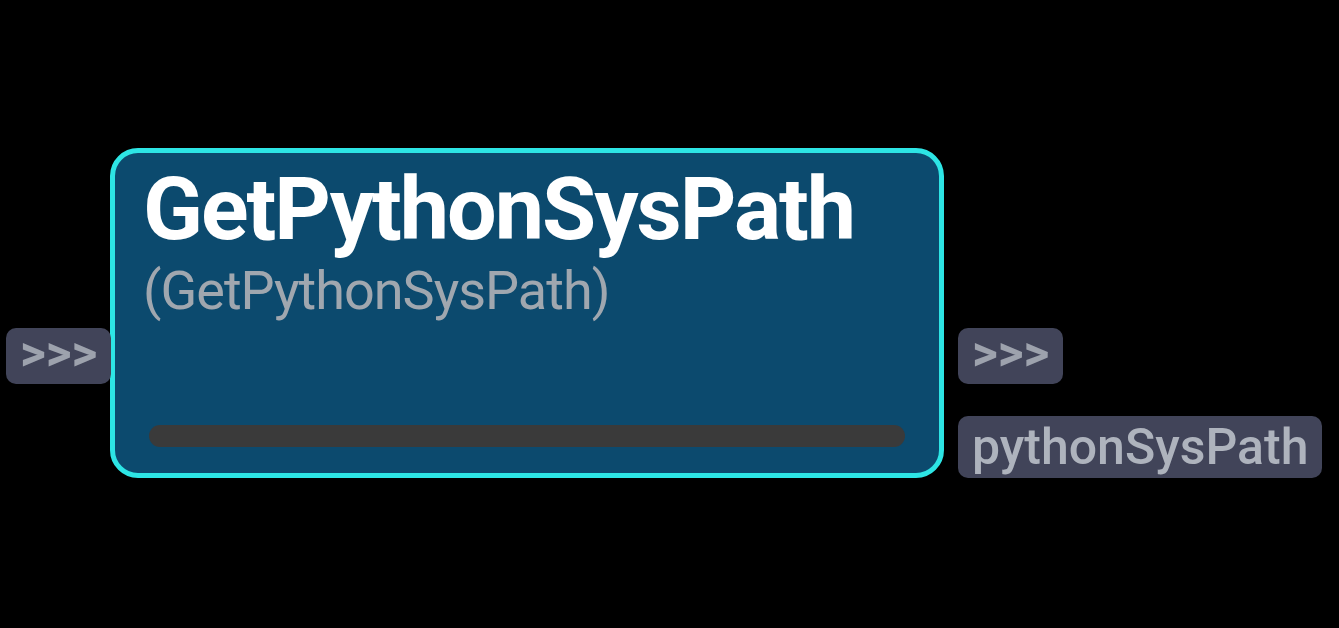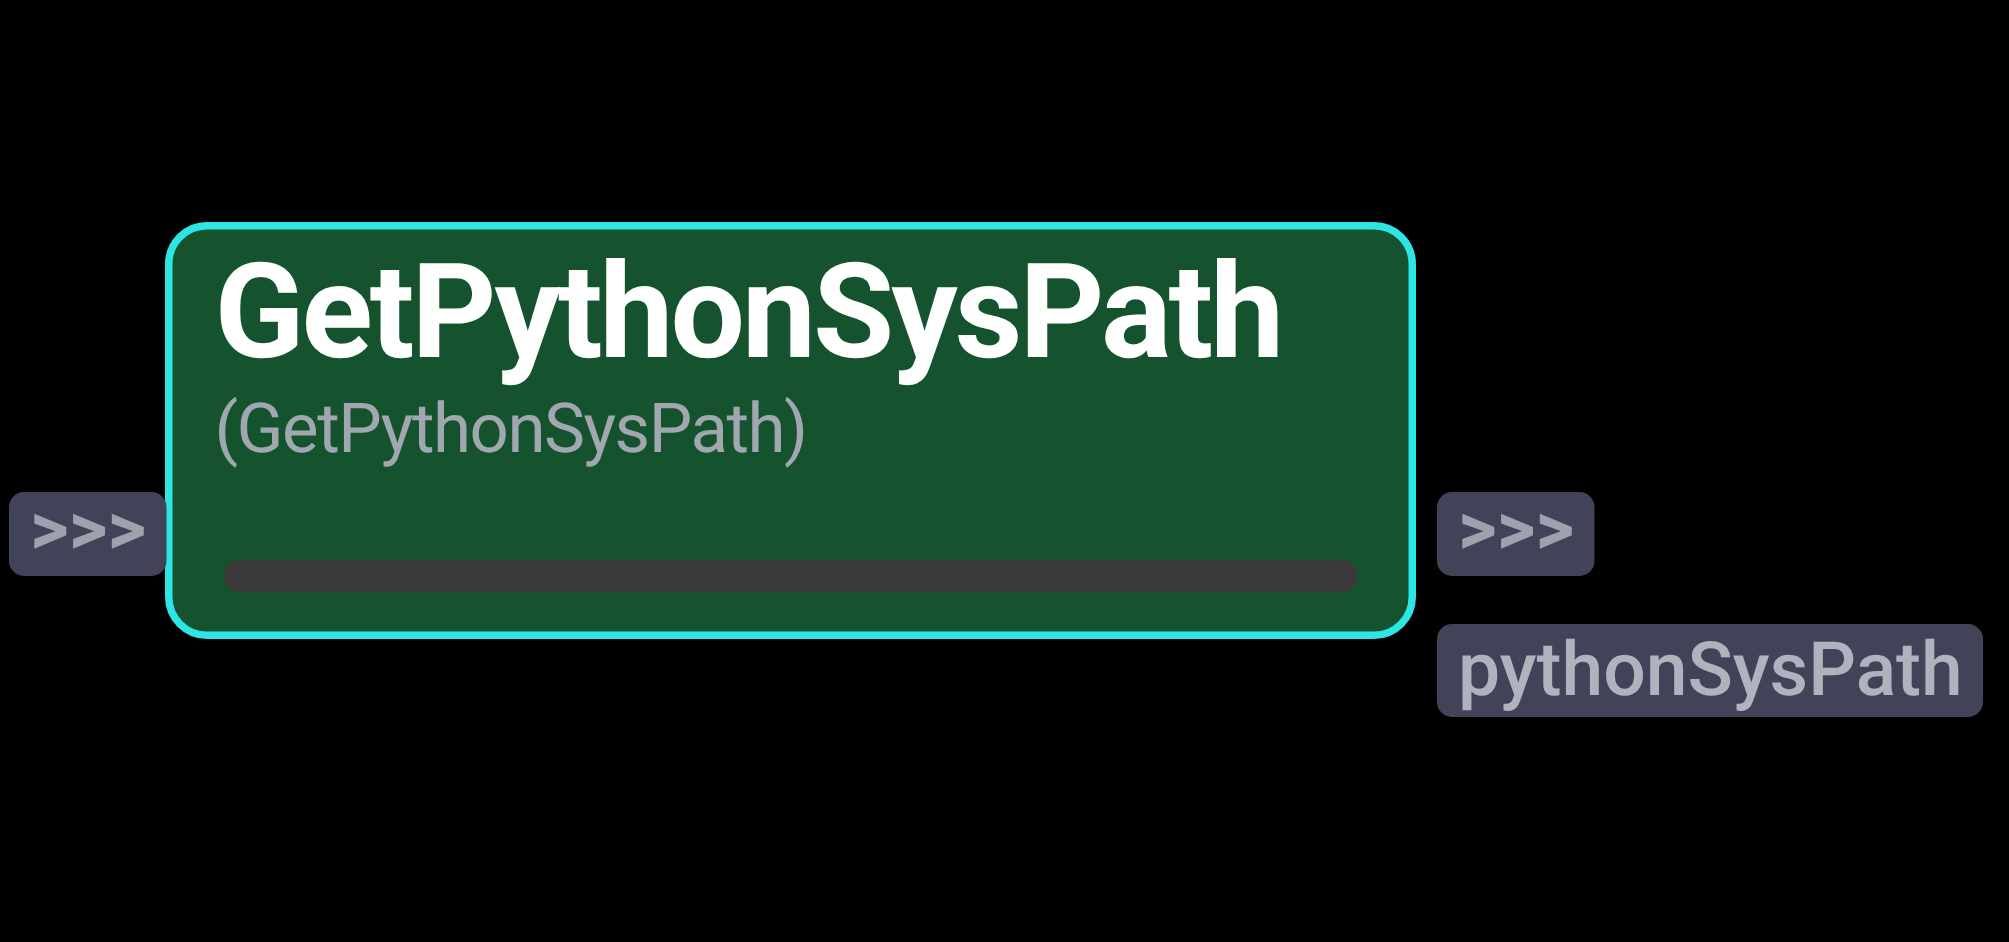--- a/index.html
+++ b/index.html
@@ -8,36 +8,36 @@
       height: 628px;
       background: #000000;
       position: relative;
       font-family: -apple-system, BlinkMacSystemFont, "Segoe UI", Roboto, Helvetica, Arial, sans-serif;
     }
     .node-container {
       position: absolute;
       left: 110px;
       top: 148px;
       width: 834px;
-      height: 278px;
-      background: #14532d;
+      height: 330px;
+      background: #0c4a6e;
       border: 5px solid #2de5e5;
       border-radius: 28px;
       padding: 12px 28px 28px 28px;
     }
     .node-title {
       color: #ffffff;
       font-size: 88px;
       font-weight: 700;
       letter-spacing: -2px;
       line-height: 1.0;
     }
     .node-subtitle {
       color: #a0a7af;
-      font-size: 46px;
+      font-size: 54px;
       font-weight: 400;
       margin-top: 6px;
       letter-spacing: -1px;
     }
     .node-bar {
       position: absolute;
       left: 34px;
       right: 34px;
       bottom: 26px;
       height: 22px;

